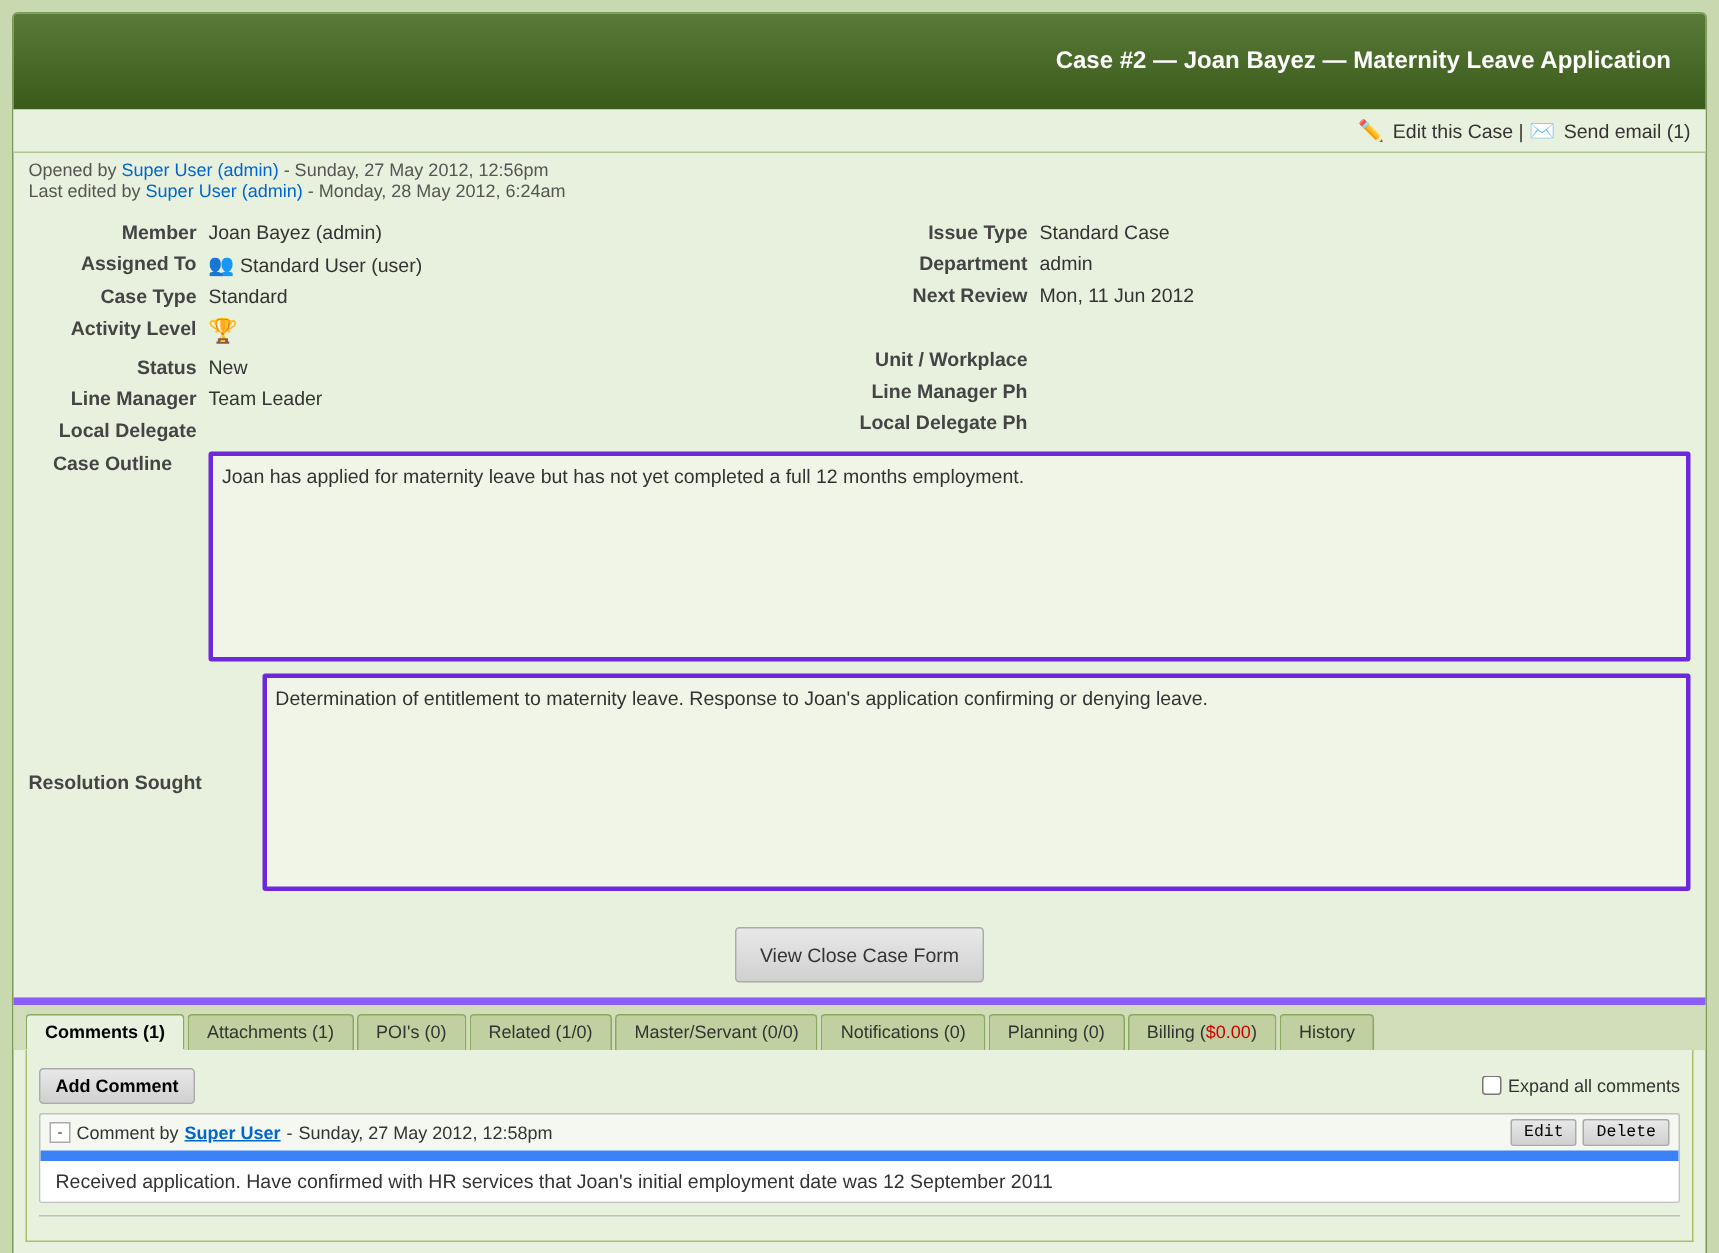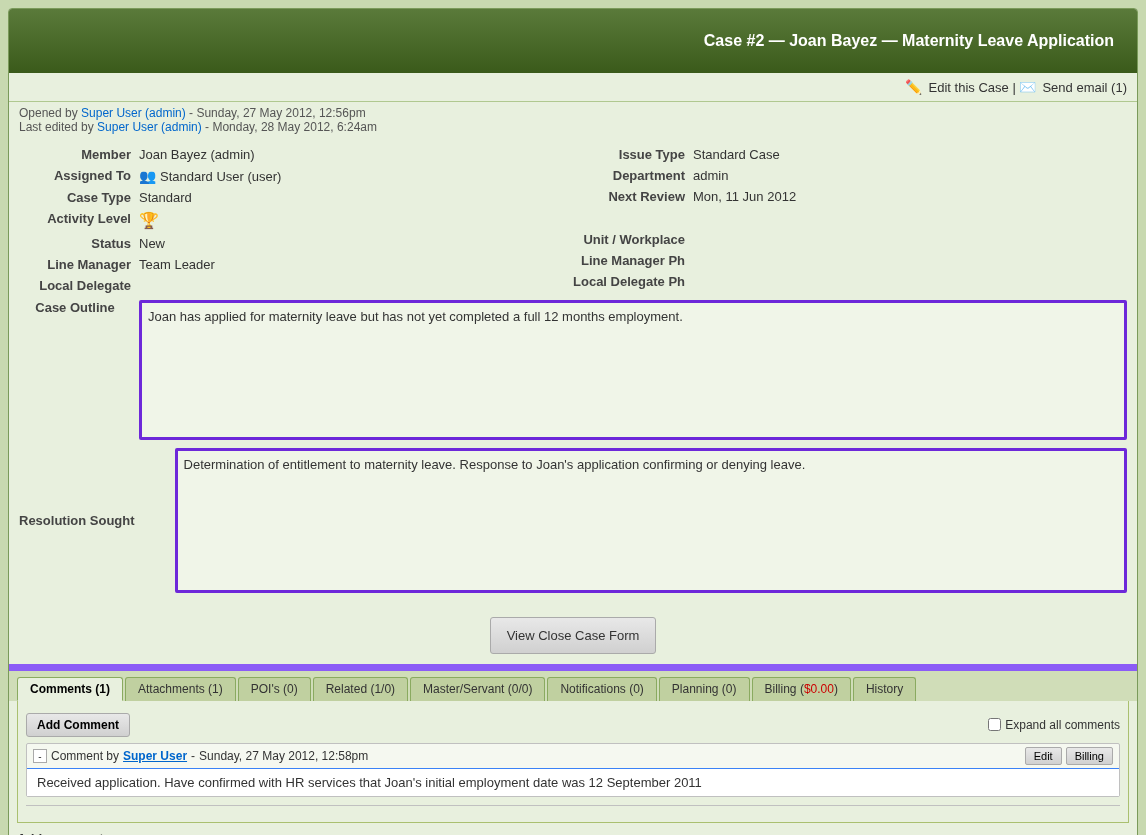--- a/index.html
+++ b/index.html
@@ -96,21 +96,21 @@
       border-radius: 3px;
       color: #333;
     }
     
     .tabs-bar {
       display: flex;
       flex-wrap: wrap;
       gap: 2px;
       padding: 6px 8px 0 8px;
       background: #d0ddb8;
-      border-top: 7px solid #8b5cf6;
+      border-top: 5px solid #8b5cf6;
     }
     .tab {
       padding: 4px 12px;
       border: 1px solid #8aaa60;
       border-bottom: none;
       border-radius: 3px 3px 0 0;
       cursor: pointer;
       font-size: 12px;
       background: #c0d0a0;
       color: #333;
@@ -181,27 +181,28 @@
     }
     .comment-user { color: #0066cc; font-weight: bold; }
     .comment-actions { display: flex; gap: 4px; }
     .comment-edit-btn, .comment-delete-btn {
       background: linear-gradient(to bottom, #e8e8e8, #d0d0d0);
       border: 1px solid #aaa;
       padding: 2px 8px;
       cursor: pointer;
       font-size: 11px;
       border-radius: 2px;
+      font-family: Liberation Mono, monospace;
     }
     .comment-body {
       padding: 6px 10px;
       font-size: 13px;
       color: #333;
       background: #fff;
-      border-top: 1px solid #3b82f6;
+      border-top: 7px solid #3b82f6;
     }
     .divider { height: 1px; background: #c0c0c0; margin: 8px 0; }
     .add-comment-section {
       padding: 8px;
     }
     .add-comment-label {
       font-weight: bold;
       font-size: 13px;
       margin-bottom: 6px;
       color: #333;
@@ -349,21 +350,21 @@
         <div class="comment-header">
           <div class="comment-header-left">
             <div class="comment-toggle">-</div>
             <span>Comment by </span>
             <a href="#" class="comment-user" id="comment-user-0">Super User</a>
             <span> - </span>
             <span id="comment-ts-0">Sunday, 27 May 2012, 12:58pm</span>
           </div>
           <div class="comment-actions">
             <button class="comment-edit-btn" id="comment-edit-0">Edit</button>
-            <button class="comment-delete-btn" id="comment-delete-0">Billing</button>
+            <button class="comment-delete-btn" id="comment-delete-0">Delete</button>
           </div>
         </div>
         <div class="comment-body" id="comment-body-0">Received application. Have confirmed with HR services that Joan's initial employment date was 12 September 2011</div>
       </div>
 
       <div class="divider"></div>
 
     </div>
 
     <div class="add-comment-section">

